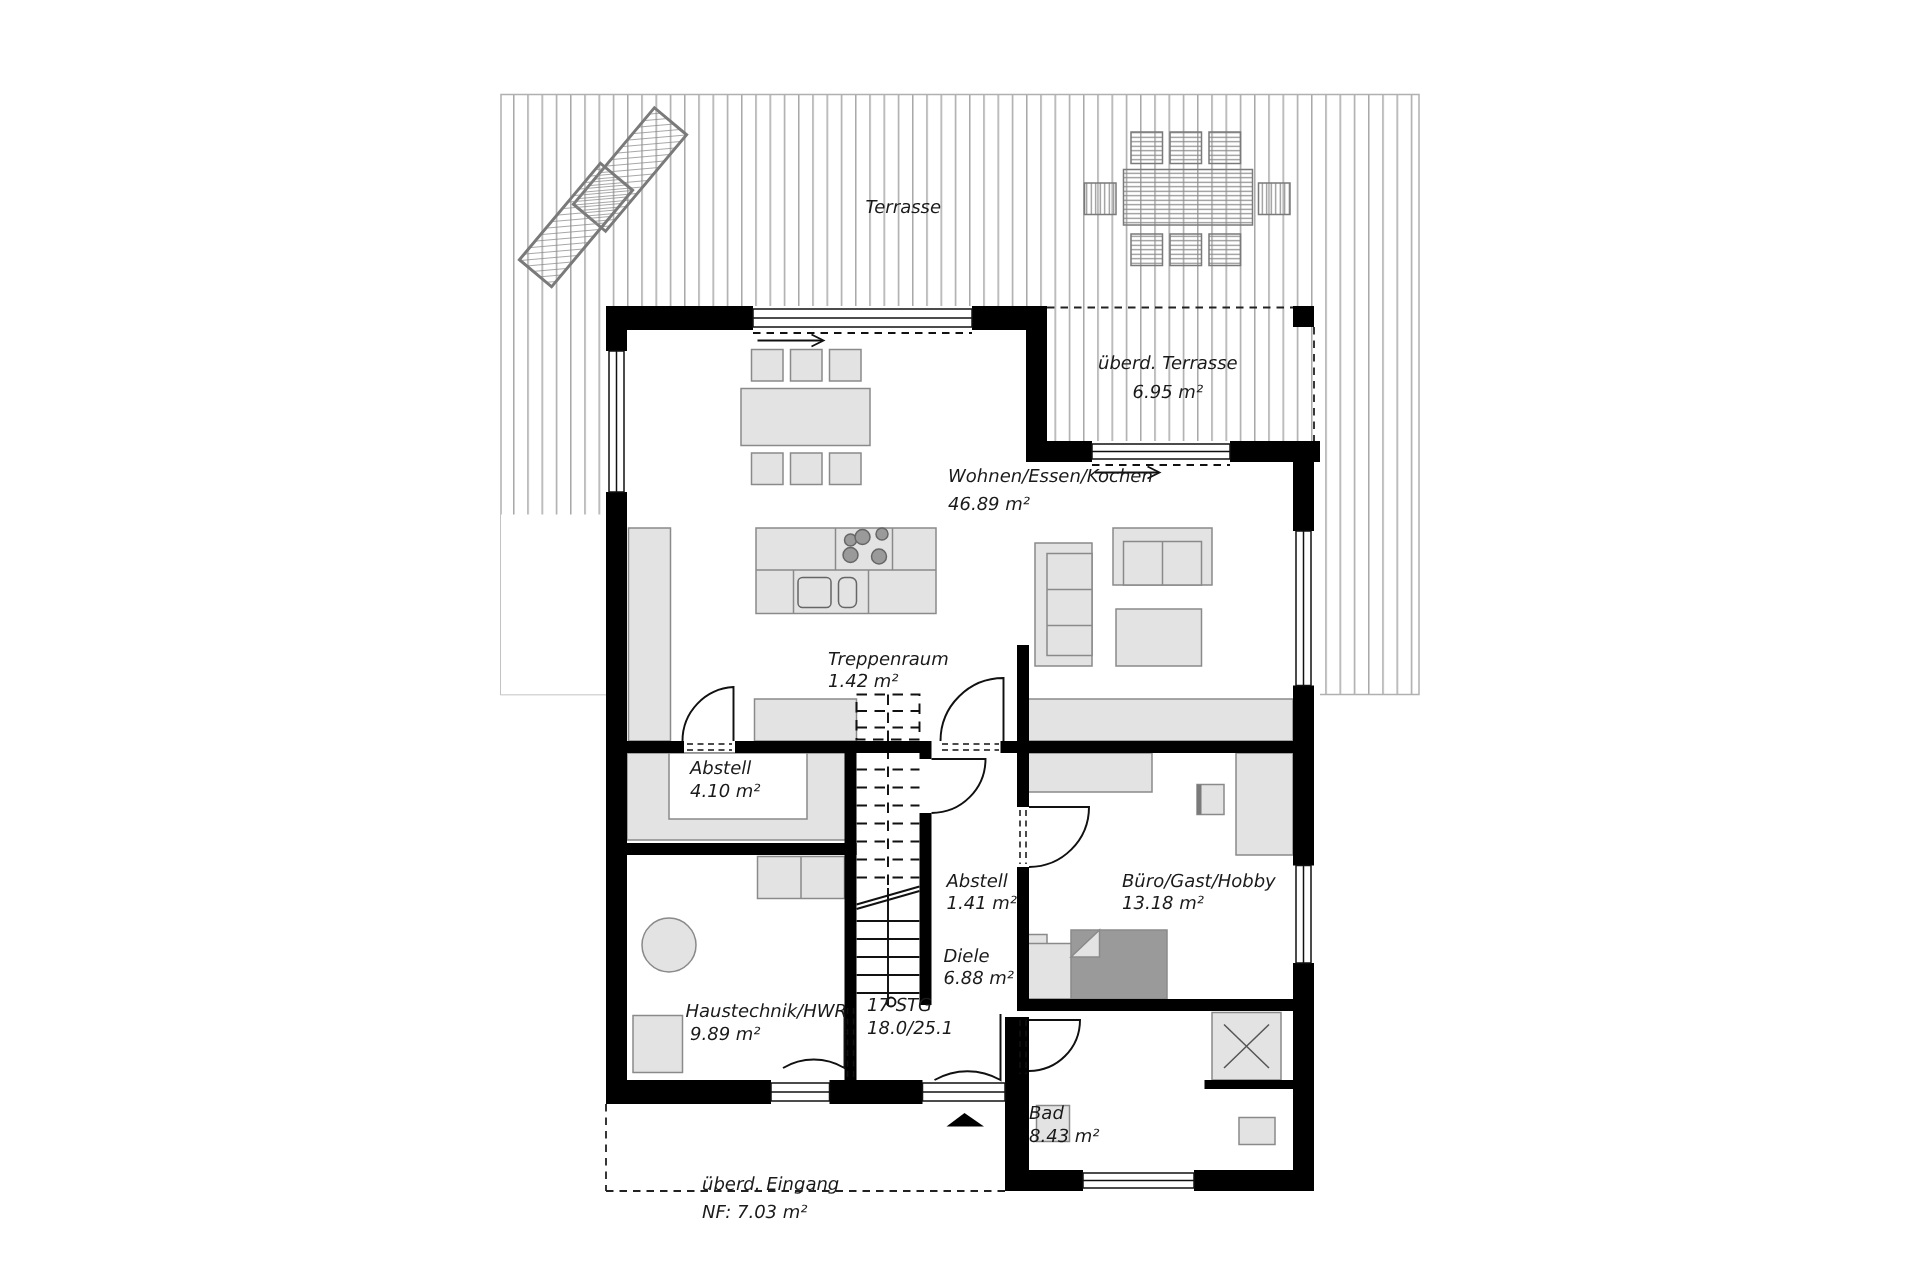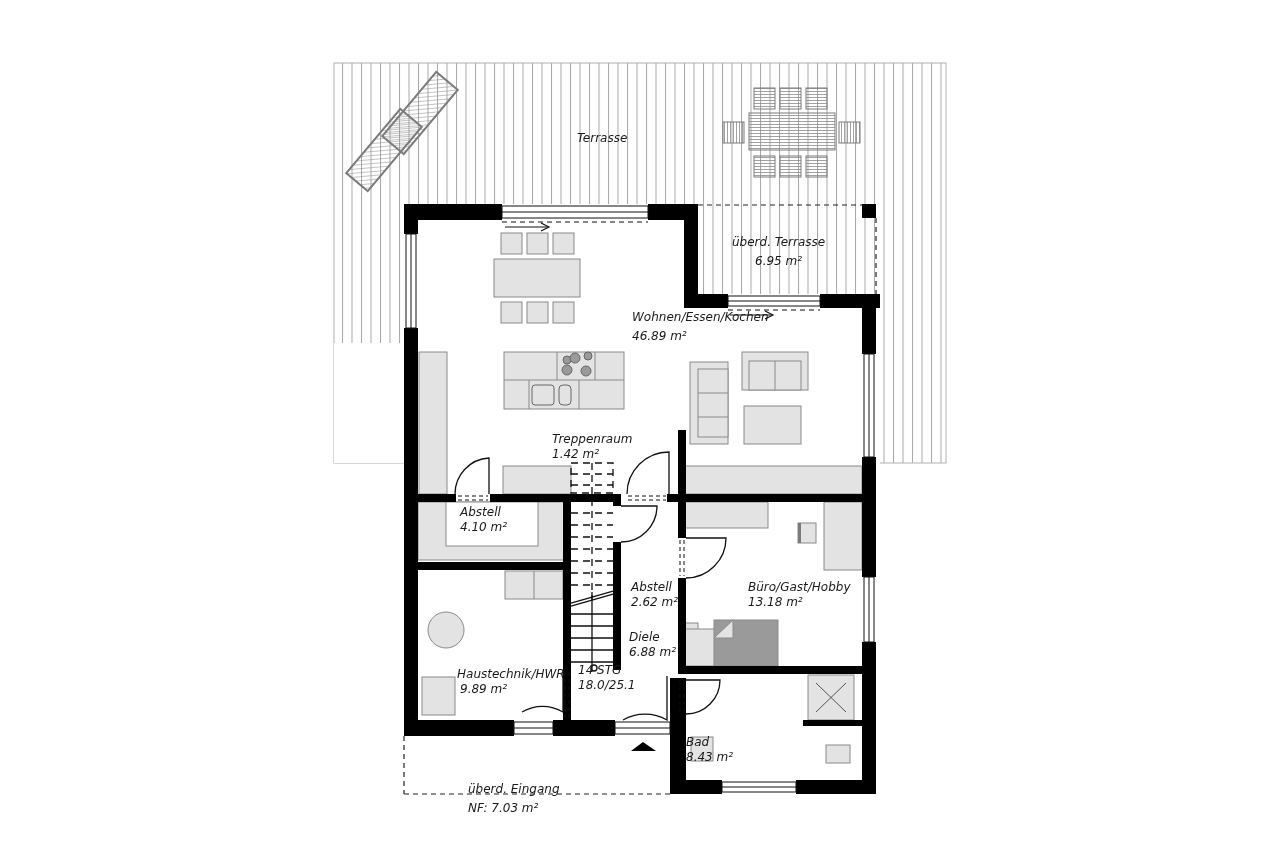--- a/index.html
+++ b/index.html
@@ -277,36 +277,36 @@
 <div class="lbl" style="left:552px; top:432px; line-height:15px;">
   <span>Treppenraum</span>
   <span>1.42 m²</span>
 </div>
 <div class="lbl" style="left:460px; top:505px; line-height:15px;">
   <span>Abstell</span>
   <span>4.10 m²</span>
 </div>
 <div class="lbl" style="left:631px; top:580px; line-height:15px;">
   <span>Abstell</span>
-  <span>2.62 m²</span>
+  <span>1.41 m²</span>
 </div>
 <div class="lbl" style="left:716px; top:580px; line-height:15px;margin-left:32px;">
   <span>Büro/Gast/Hobby</span>
   <span>13.18 m²</span>
 </div>
 <div class="lbl" style="left:629px; top:630px; line-height:15px;">
   <span>Diele</span>
   <span>6.88 m²</span>
 </div>
 <div class="lbl" style="left:457px; top:667px; line-height:15px;">
   <span>Haustechnik/HWR</span>
   <span style="padding-left:3px;">9.89 m²</span>
 </div>
 <div class="lbl" style="left:578px; top:663px; line-height:15px;">
-  <span>14 STG</span>
+  <span>17 STG</span>
   <span>18.0/25.1</span>
 </div>
 <div class="lbl" style="left:686px; top:707px; line-height:15px;margin-top:28px;">
   <span>Bad</span>
   <span>8.43 m²</span>
 </div>
 <div class="lbl" style="left:468px; top:780px; line-height:19px;">
   <span>überd. Eingang</span>
   <span>NF: 7.03 m²</span>
 </div>

